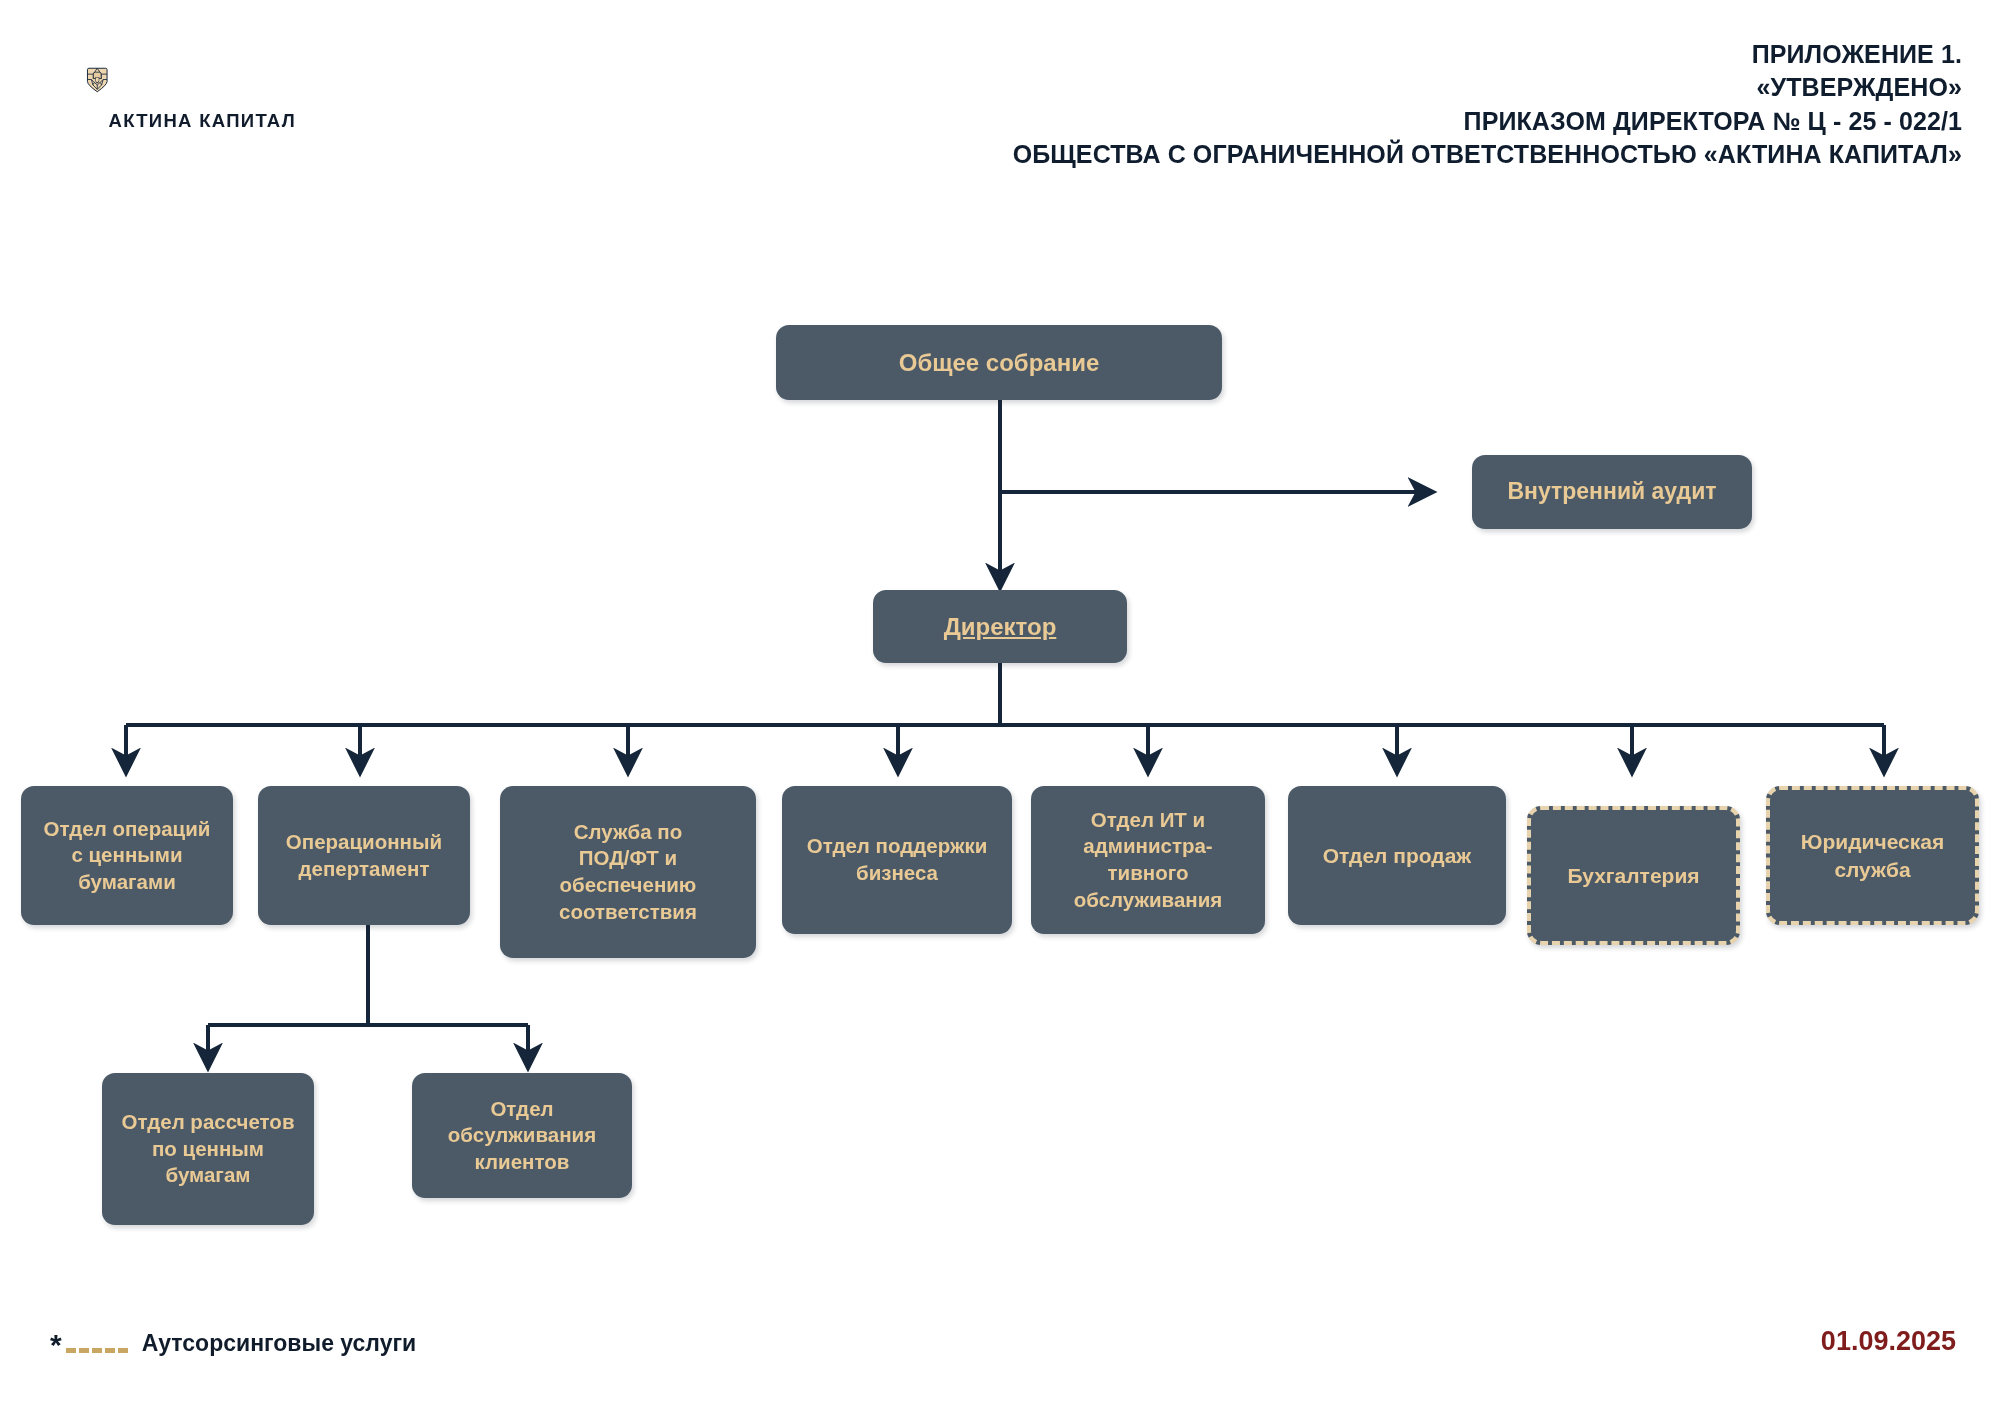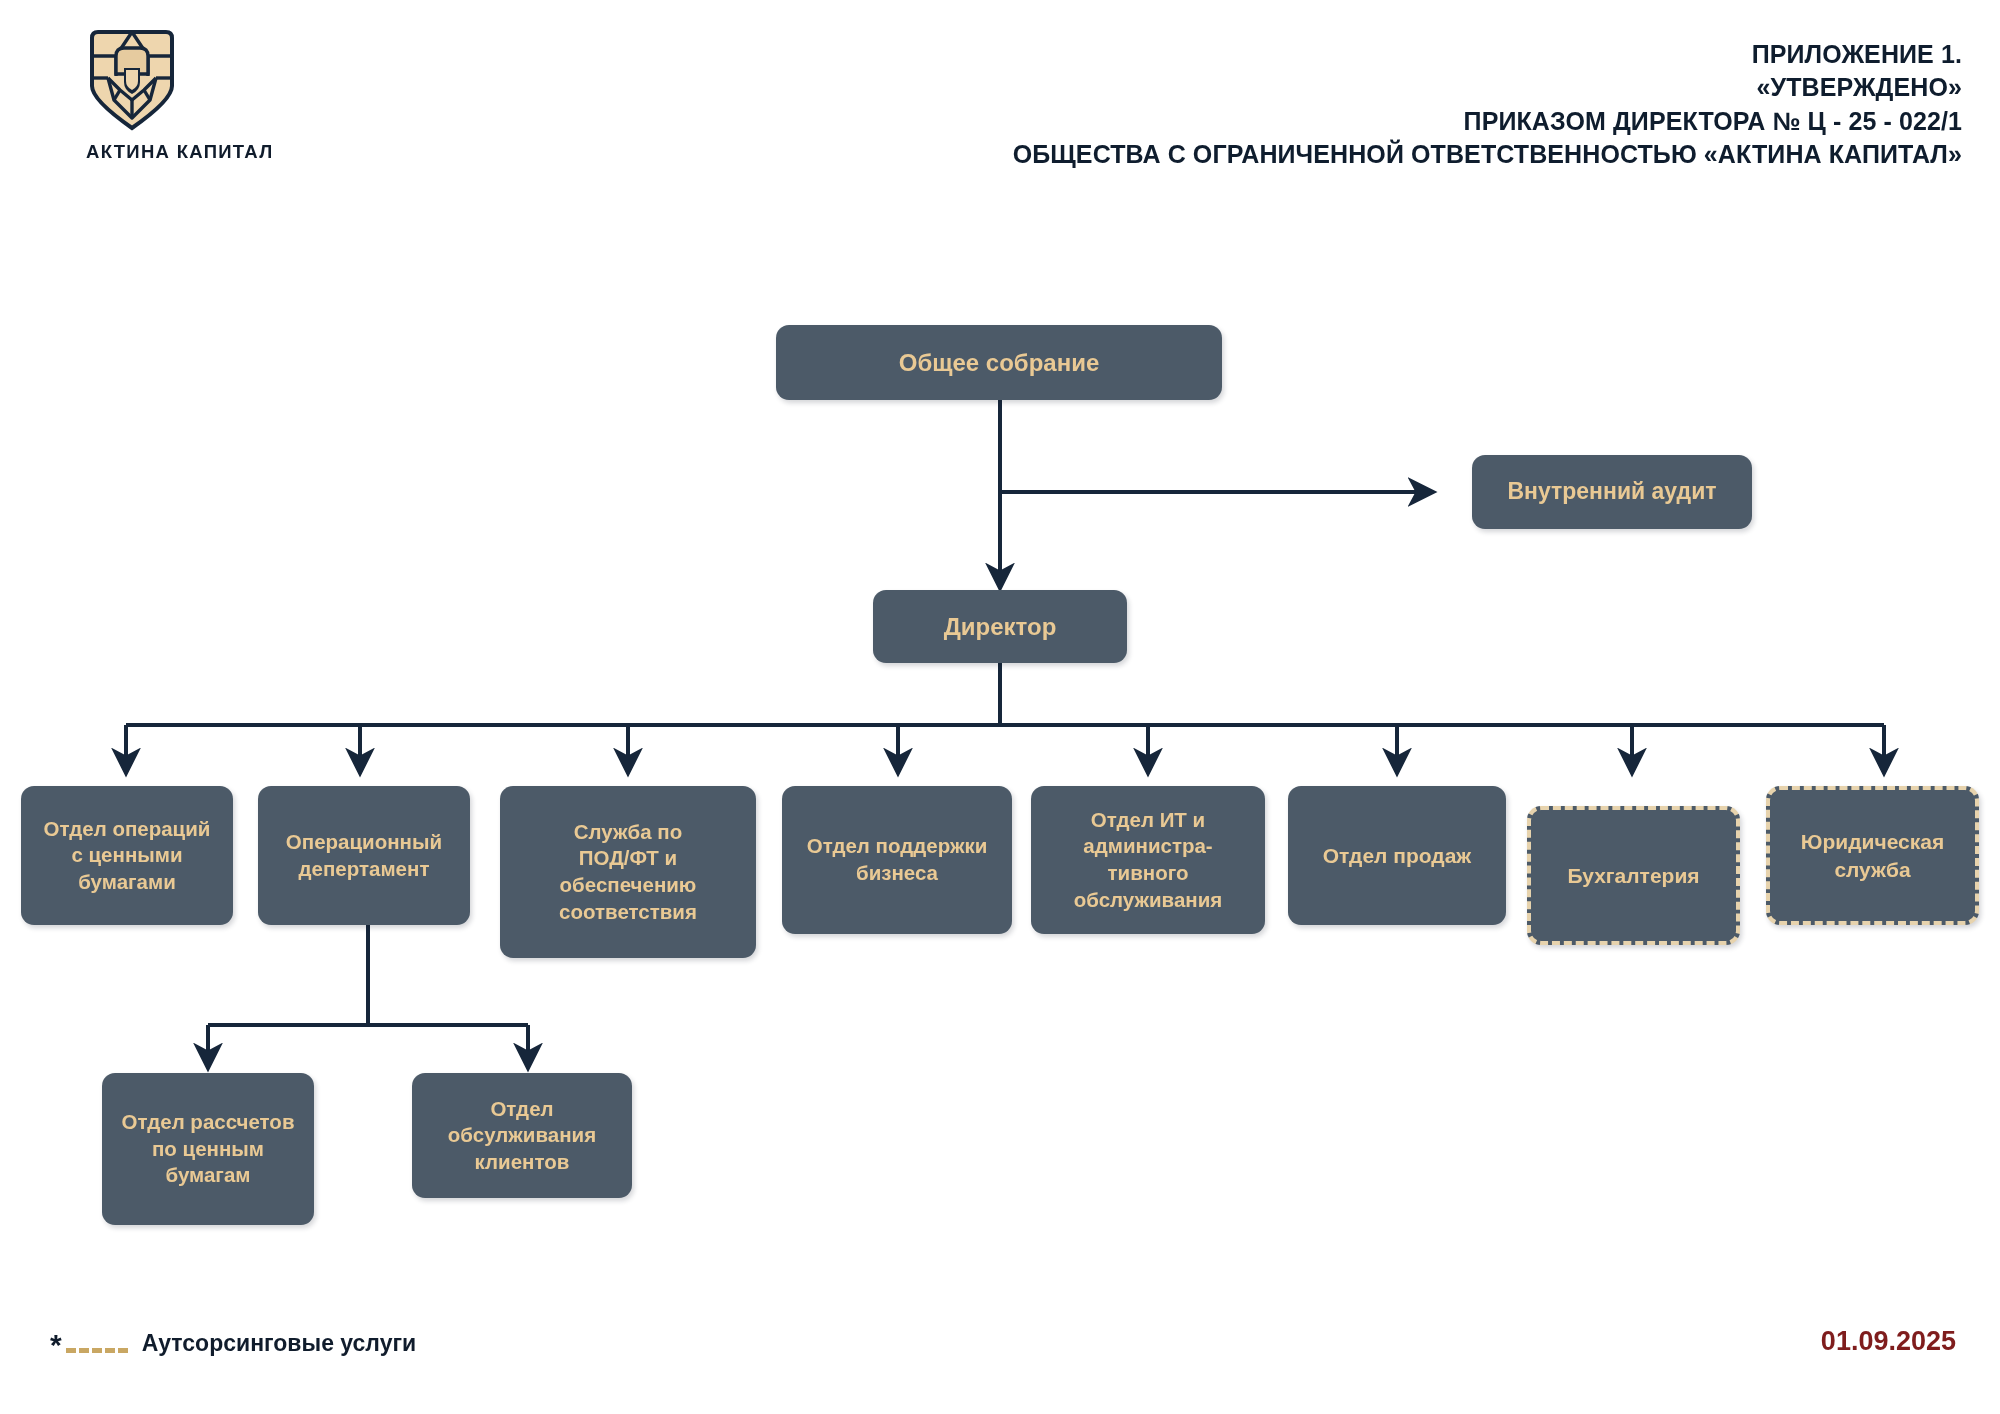--- a/index.html
+++ b/index.html
@@ -9,21 +9,21 @@
     font-family:"Liberation Sans", sans-serif;
     position:relative;
     overflow:hidden;
     -webkit-font-smoothing:antialiased;
   }
 
   
   #brand{
     position:absolute;left:86px;top:28px;
     width:210px;
-    display:flex;flex-direction:column;align-items:flex-start;
+    display:flex;flex-direction:row;align-items:flex-end;
   }
   #brand .mark{width:92px;height:104px;display:block;}
   #brand .wordmark{
     margin-top:9px;
     font-size:18.5px;font-weight:bold;letter-spacing:1.3px;
     color:#101c2c;white-space:nowrap;
   }
 
   #doc-header{
     position:absolute;right:38px;top:38px;
@@ -145,21 +145,21 @@
   </svg>
 
   <div class="node" style="left:776px;top:325px;width:446px;height:75px;font-size:24px;">
     <span class="txt">Общее собрание</span>
   </div>
 
   <div class="node" style="left:1456px;top:455px;width:280px;height:74px;font-size:23px;margin-left:16px;">
     <span class="txt">Внутренний аудит</span>
   </div>
 
-  <div class="node" style="left:873px;top:590px;width:254px;height:73px;font-size:24px;">
+  <div class="node" style="left:873px;top:590px;width:254px;height:73px;font-size:24px;text-decoration:underline;">
     <span class="txt">Директор</span>
   </div>
 
   <div class="node" style="left:21px;top:786px;width:212px;height:139px;font-size:20.5px;">
     <span class="txt">Отдел операций
 с ценными
 бумагами</span>
   </div>
 
   <div class="node" style="left:258px;top:786px;width:212px;height:139px;font-size:20.5px;">

